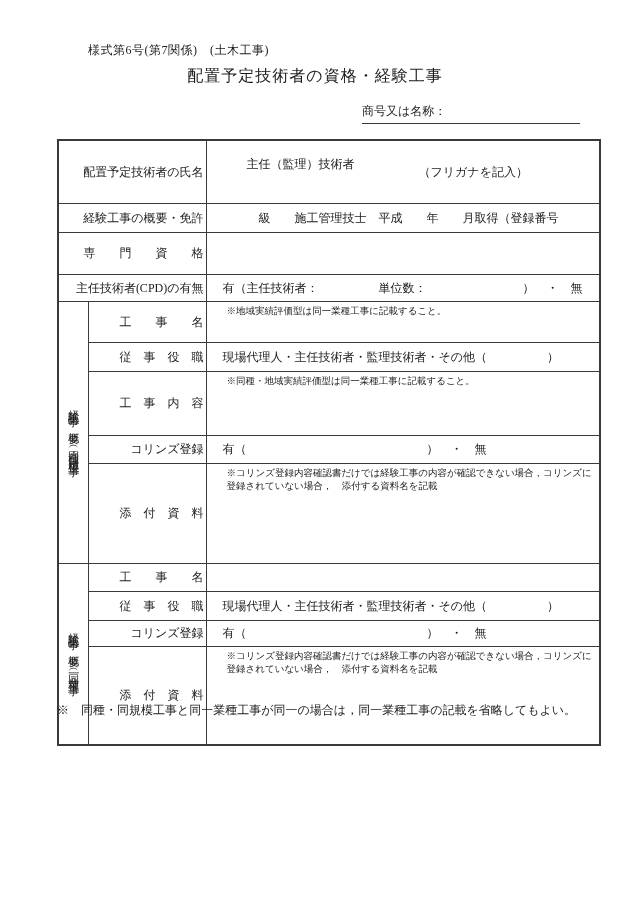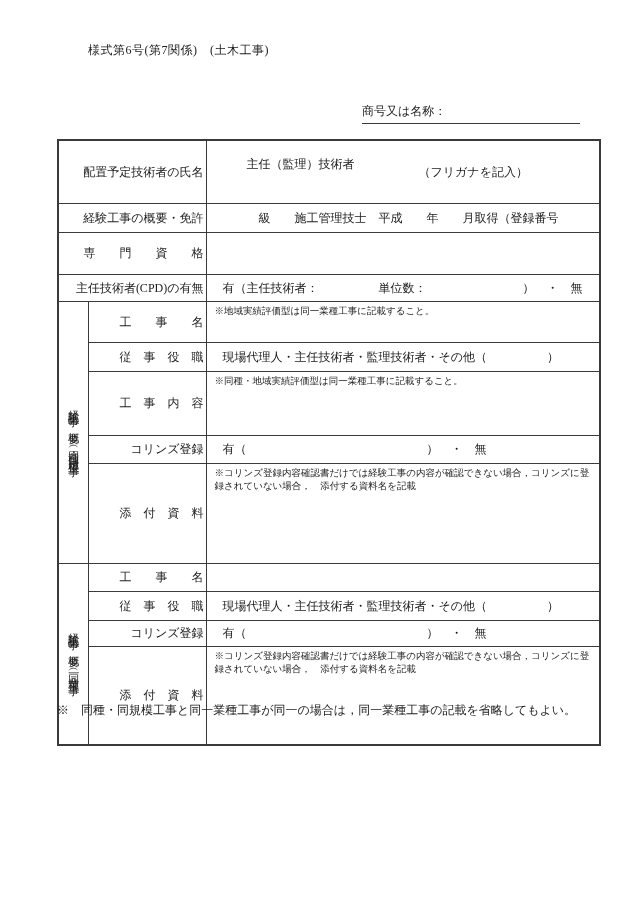--- a/index.html
+++ b/index.html
@@ -64,21 +64,21 @@
     white-space: pre;
     padding: 0 2px;
   }
   td.val {
     vertical-align: middle;
     padding: 0 0 0 16px;
     white-space: pre;
   }
   td.val-top {
     vertical-align: top;
-    padding: 3px 6px 0 8px;
+    padding: 3px 6px 0 20px;
   }
   .note {
     font-size: 9.5px;
     line-height: 13px;
     letter-spacing: 0;
     white-space: normal;
   }
   td.vert {
     text-align: center;
     vertical-align: middle;
@@ -110,20 +110,21 @@
     white-space: pre;
   }
 </style>
 </head>
 <body>
 
 <div class="page">
 
   <div class="form-number">様式第6号(第7関係)　(土木工事)</div>
 
+  <div class="doc-title">配置予定技術者の資格・経験工事</div>
 
   <div class="company-line">商号又は名称：</div>
 
   <table class="form-table">
     <colgroup>
       <col style="width:30px">
       <col style="width:118px">
       <col style="width:394px">
     </colgroup>
 

